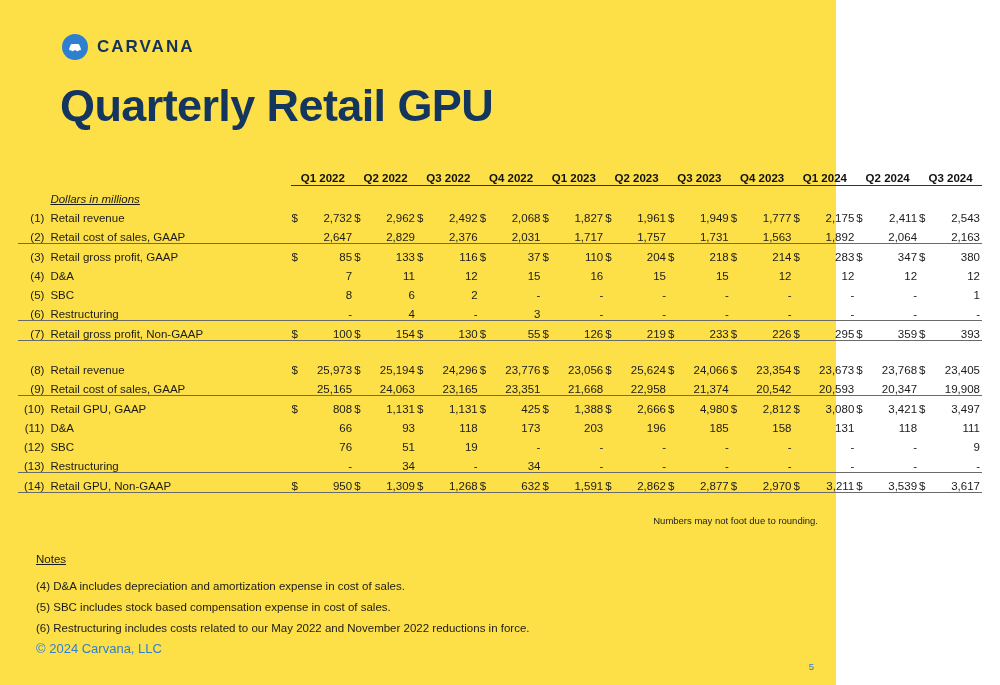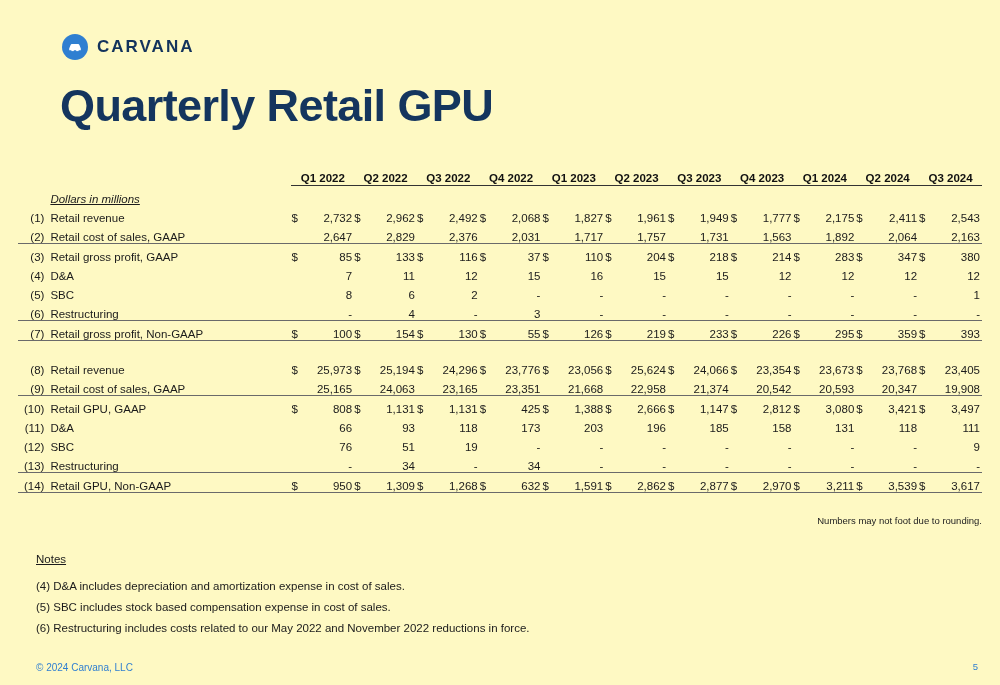--- a/index.html
+++ b/index.html
@@ -10,23 +10,23 @@
     width: 1000px;
     height: 685px;
     background: #ffffff;
     font-family: "Liberation Sans", sans-serif;
     color: #1b1b1b;
     position: relative;
     overflow: hidden;
   }
   .slide {
     position: relative;
-    width: 1000px;
+    width: 836px;
     height: 685px;
-    background: #fef9c3;
+    background: #fde047;
   }
 
   
   .logo-row {
     position: absolute;
     left: 62px;
     top: 34px;
     display: flex;
     align-items: center;
     gap: 9px;
@@ -140,22 +140,22 @@
     text-decoration: underline;
     margin-bottom: 15px;
     font-size: 11.5px;
   }
   .note-line { margin-bottom: 9px; }
 
   
   .footer-left {
     position: absolute;
     left: 36px;
-    bottom: 12px;
-    font-size: 10px;
+    bottom: 29px;
+    font-size: 13px;
     color: #2f7fd1;
   }
   .footer-right {
     position: absolute;
     right: 22px;
     bottom: 13px;
     font-size: 9.5px;
     color: #2f7fd1;
   }
 </style>
@@ -487,21 +487,21 @@
             <td class="cell-val">1,131</td>
           <td class="cell-dollar">$</td>
             <td class="cell-val">1,131</td>
           <td class="cell-dollar">$</td>
             <td class="cell-val">425</td>
           <td class="cell-dollar">$</td>
             <td class="cell-val">1,388</td>
           <td class="cell-dollar">$</td>
             <td class="cell-val">2,666</td>
           <td class="cell-dollar">$</td>
-            <td class="cell-val">1,147</td>
+            <td class="cell-val">4,980</td>
           <td class="cell-dollar">$</td>
             <td class="cell-val">2,812</td>
           <td class="cell-dollar">$</td>
             <td class="cell-val">3,080</td>
           <td class="cell-dollar">$</td>
             <td class="cell-val">3,421</td>
           <td class="cell-dollar">$</td>
             <td class="cell-val">3,497</td>
         </tr>
 

